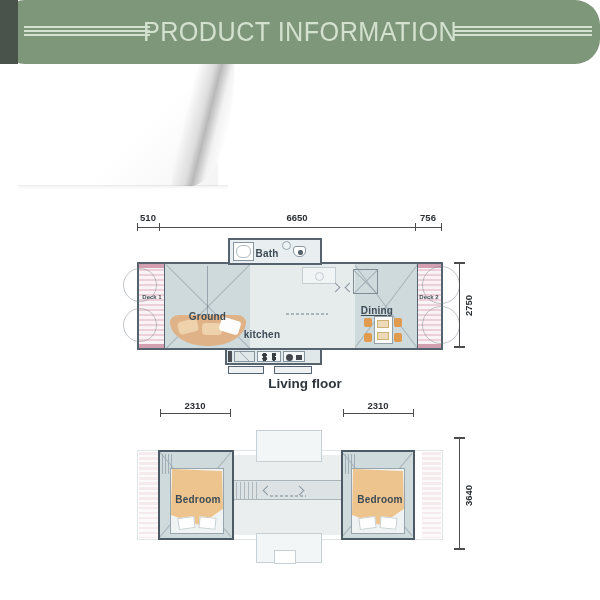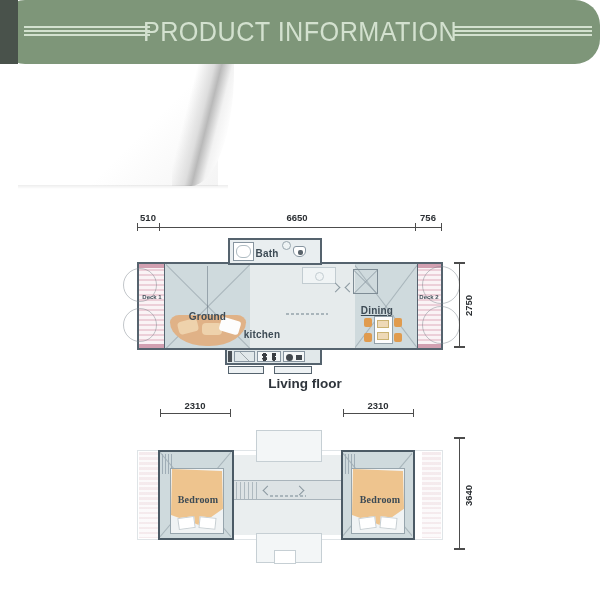--- a/index.html
+++ b/index.html
@@ -79,21 +79,21 @@
      radial-gradient(2.3px 2.3px at 30% 32%,#383d42 96%,transparent),
      radial-gradient(2.3px 2.3px at 72% 32%,#383d42 96%,transparent),
      radial-gradient(2.3px 2.3px at 30% 74%,#383d42 96%,transparent),
      radial-gradient(2.3px 2.3px at 72% 74%,#383d42 96%,transparent);}
   .ksink-c{background:#42484e;border-radius:50%;}
   .ksink-r{background:#42484e;}
   .kdark{background:#4a5056;}
   .step{border:1.5px solid #55636e;background:#eef2f4;}
 
   
-  .bedroom{background:#cfdadd;border:2.5px solid #4b5a65;font-family:Liberation Serif, serif;}
+  .bedroom{background:#cfdadd;border:2.5px solid #4b5a65;}
   .bed{background:#f0f3f4;border:1px solid #97a5ad;}
   .blanket{left:0;top:0;right:0;bottom:0;background:#eec48e;
     clip-path:polygon(2% 0,98% 3%,100% 62%,55% 88%,0 72%);}
   .pillow{background:#ffffff;border:1px solid #c6ced2;}
   .hatch{background:repeating-linear-gradient(90deg,#9fadb6 0 1px,transparent 1px 3px);}
   .sidedeck{background:repeating-linear-gradient(180deg,#f3e7ea 0 2.5px,#fbf9fa 2.5px 5px);opacity:.85;}
   .bridge{background:#dde3e5;border-top:1px solid #a9b4bb;border-bottom:1px solid #a9b4bb;}
   .stairlines{background:repeating-linear-gradient(90deg,#aeb9bf 0 1px,transparent 1px 4px);}
   .outline-faint{border:1px solid #dfe4e7;}
 </style>

